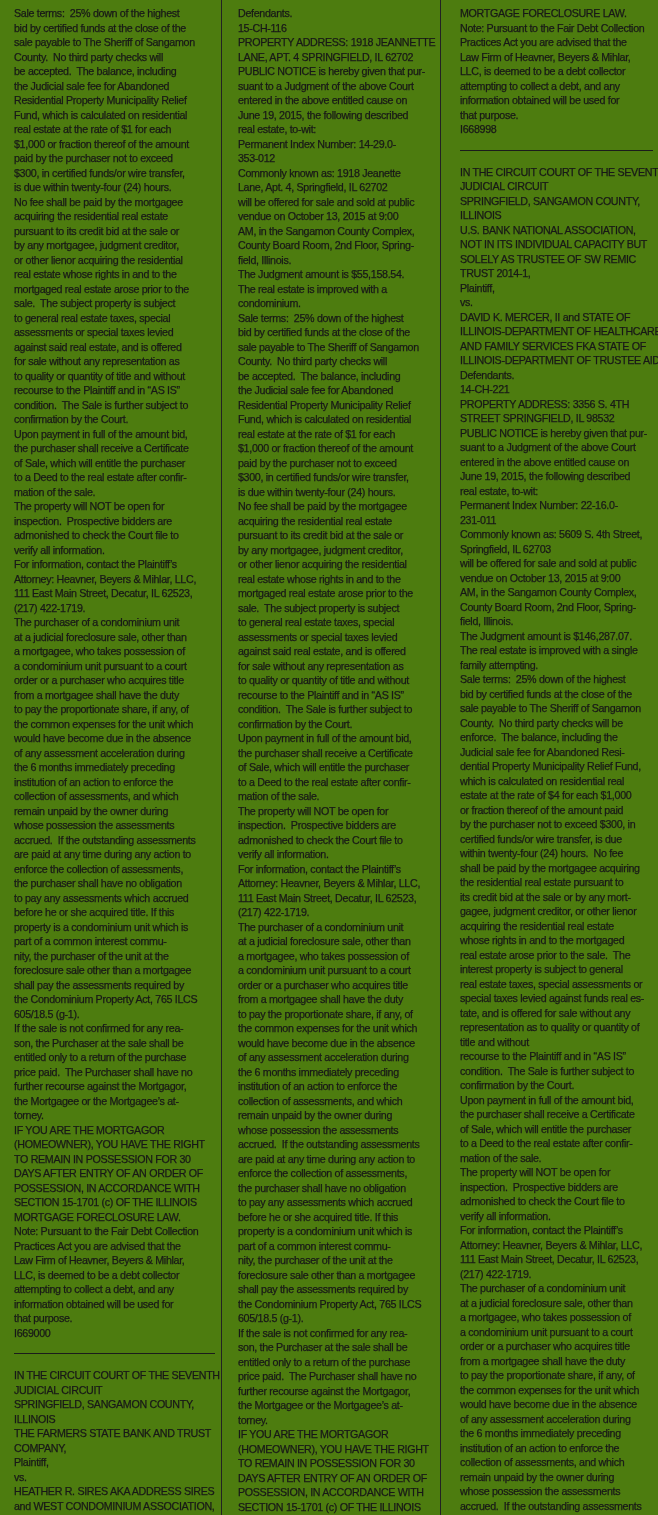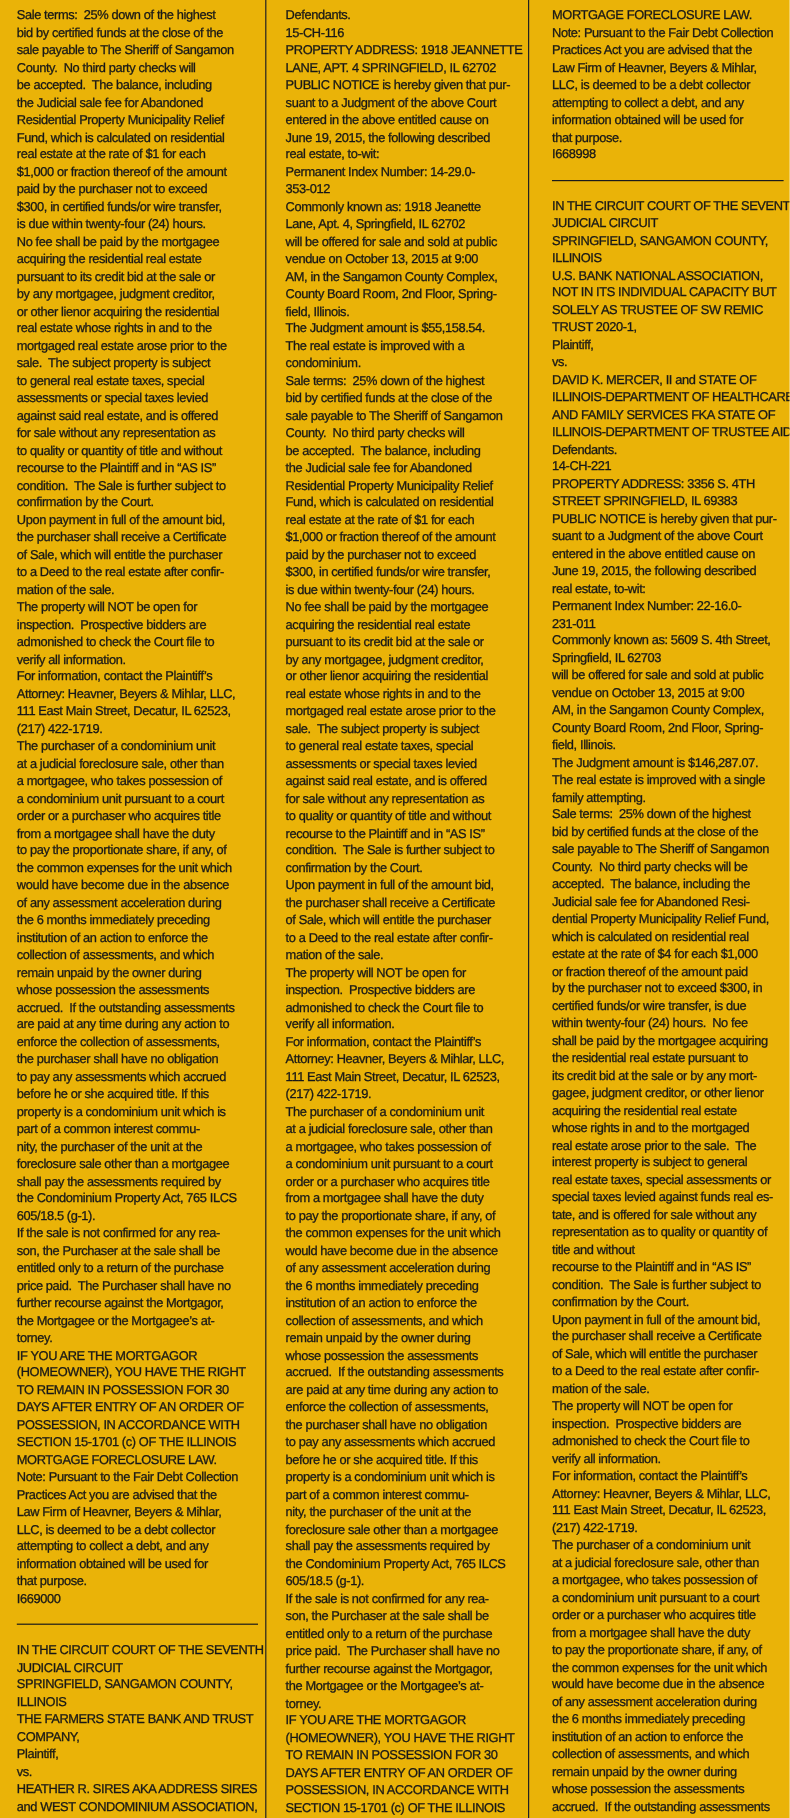--- a/index.html
+++ b/index.html
@@ -5,21 +5,21 @@
   html, body { margin: 0; padding: 0; }
   body {
     width: 658px; height: 1515px;
     background: #fdfdfc;
     font-family: "Liberation Sans", sans-serif;
   }
   .page {
     display: flex;
     width: 658px; height: 1515px;
     color: #181818;
-    background: #eab308;
+    background: #4d7c0f;
   }
   .col {
     box-sizing: border-box;
     overflow: hidden;
     padding-top: 6px;
   }
   .col-0 { width: 221px; padding-left: 14px; padding-right: 3px; }
   .col-1 { width: 219px; padding-left: 16px; padding-right: 3px; border-left: 1.5px solid #222; }
   .col-2 { width: 218px; padding-left: 19px; padding-right: 2px; border-left: 1.5px solid #222; }
   .line {
@@ -262,31 +262,31 @@
       <div class="line">that purpose.</div>
       <div class="line">I668998</div>
       <hr class="divider">
       <div class="line">IN THE CIRCUIT COURT OF THE SEVENTH</div>
       <div class="line">JUDICIAL CIRCUIT</div>
       <div class="line">SPRINGFIELD, SANGAMON COUNTY,</div>
       <div class="line">ILLINOIS</div>
       <div class="line">U.S. BANK NATIONAL ASSOCIATION,</div>
       <div class="line">NOT IN ITS INDIVIDUAL CAPACITY BUT</div>
       <div class="line">SOLELY AS TRUSTEE OF SW REMIC</div>
-      <div class="line">TRUST 2020-1,</div>
+      <div class="line">TRUST 2014-1,</div>
       <div class="line">Plaintiff,</div>
       <div class="line">vs.</div>
       <div class="line">DAVID K. MERCER, II and STATE OF</div>
       <div class="line">ILLINOIS-DEPARTMENT OF HEALTHCARE</div>
       <div class="line">AND FAMILY SERVICES FKA STATE OF</div>
       <div class="line">ILLINOIS-DEPARTMENT OF TRUSTEE AID,</div>
       <div class="line">Defendants.</div>
       <div class="line">14-CH-221</div>
       <div class="line">PROPERTY ADDRESS: 3356 S. 4TH</div>
-      <div class="line">STREET SPRINGFIELD, IL 69383</div>
+      <div class="line">STREET SPRINGFIELD, IL 98532</div>
       <div class="line">PUBLIC NOTICE is hereby given that pur-</div>
       <div class="line">suant to a Judgment of the above Court</div>
       <div class="line">entered in the above entitled cause on</div>
       <div class="line">June 19, 2015, the following described</div>
       <div class="line">real estate, to-wit:</div>
       <div class="line">Permanent Index Number: 22-16.0-</div>
       <div class="line">231-011</div>
       <div class="line">Commonly known as: 5609 S. 4th Street,</div>
       <div class="line">Springfield, IL 62703</div>
       <div class="line">will be offered for sale and sold at public</div>
@@ -294,21 +294,21 @@
       <div class="line">AM, in the Sangamon County Complex,</div>
       <div class="line">County Board Room, 2nd Floor, Spring-</div>
       <div class="line">field, Illinois.</div>
       <div class="line">The Judgment amount is $146,287.07.</div>
       <div class="line">The real estate is improved with a single</div>
       <div class="line">family attempting.</div>
       <div class="line">Sale terms:  25% down of the highest</div>
       <div class="line">bid by certified funds at the close of the</div>
       <div class="line">sale payable to The Sheriff of Sangamon</div>
       <div class="line">County.  No third party checks will be</div>
-      <div class="line">accepted.  The balance, including the</div>
+      <div class="line">enforce.  The balance, including the</div>
       <div class="line">Judicial sale fee for Abandoned Resi-</div>
       <div class="line">dential Property Municipality Relief Fund,</div>
       <div class="line">which is calculated on residential real</div>
       <div class="line">estate at the rate of $4 for each $1,000</div>
       <div class="line">or fraction thereof of the amount paid</div>
       <div class="line">by the purchaser not to exceed $300, in</div>
       <div class="line">certified funds/or wire transfer, is due</div>
       <div class="line">within twenty-four (24) hours.  No fee</div>
       <div class="line">shall be paid by the mortgagee acquiring</div>
       <div class="line">the residential real estate pursuant to</div>

